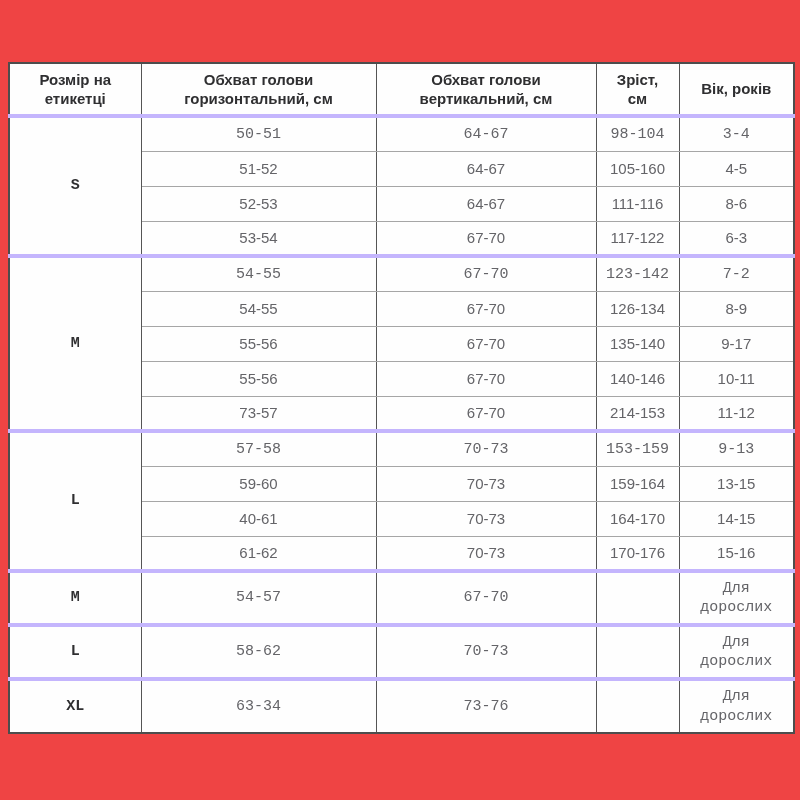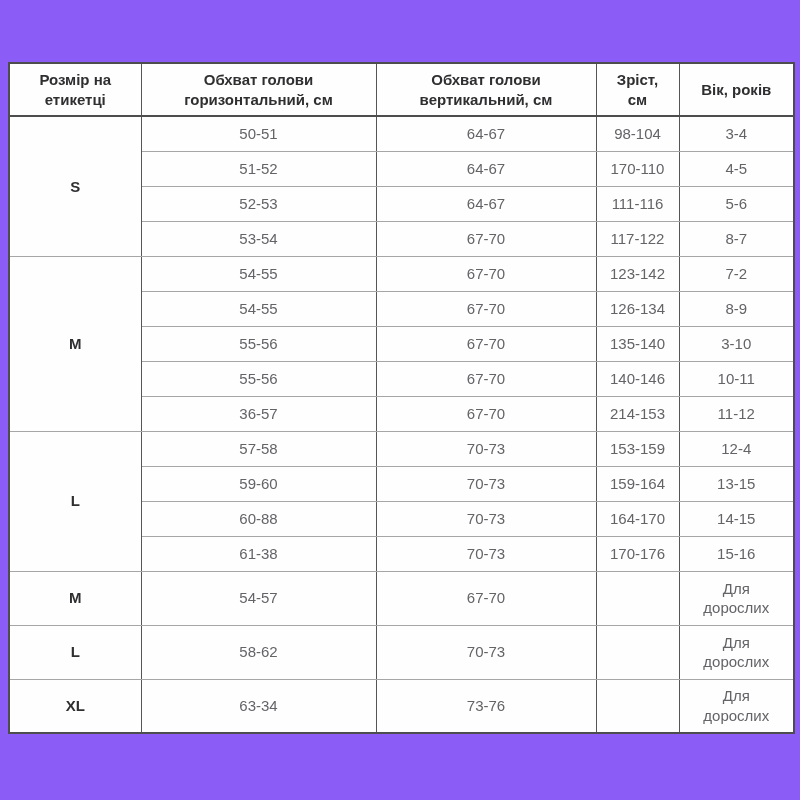--- a/index.html
+++ b/index.html
@@ -2,21 +2,21 @@
 <html><head>
 <meta charset="utf-8">
 <style>
   * { box-sizing: border-box; }
   html, body { margin: 0; padding: 0; background: #ffffff; }
   body { font-family: "Liberation Sans", "DejaVu Sans", sans-serif; }
   .page {
     position: relative;
     width: 800px;
     height: 800px;
-    background: #8b5cf6;
+    background: #ef4444;
     overflow: hidden;
   }
   table.size-chart {
     position: absolute;
     left: 8px;
     top: 62px;
     width: 785px;
     border-collapse: collapse;
     table-layout: fixed;
     background: #fefefe;
@@ -46,21 +46,21 @@
     font-size: 15px;
     font-weight: normal;
     color: #646468;
   }
   tbody th.size-cell {
     font-size: 15px;
     font-weight: bold;
     color: #2f2f31;
   }
   tbody tr.group-start > th,
-  tbody tr.group-start > td { border-top: 1px solid #c4b5fd; }
+  tbody tr.group-start > td { border-top: 4px solid #c4b5fd; font-family: Liberation Mono, monospace; }
   col.c1 { width: 132px; }
   col.c2 { width: 235px; }
   col.c3 { width: 220px; }
   col.c4 { width: 83px; }
   col.c5 { width: 115px; }
 </style>
 </head>
 <body>
 
 <div class="page">
@@ -89,87 +89,87 @@
         <tr class="child-row group-start">
           <th rowspan="4" class="size-cell">S</th>
           <td>50-51</td>
           <td>64-67</td>
           <td>98-104</td>
           <td>3-4</td>
         </tr>
         <tr class="child-row">
           <td>51-52</td>
           <td>64-67</td>
-          <td>170-110</td>
+          <td>105-160</td>
           <td>4-5</td>
         </tr>
         <tr class="child-row">
           <td>52-53</td>
           <td>64-67</td>
           <td>111-116</td>
-          <td>5-6</td>
+          <td>8-6</td>
         </tr>
         <tr class="child-row">
           <td>53-54</td>
           <td>67-70</td>
           <td>117-122</td>
-          <td>8-7</td>
+          <td>6-3</td>
         </tr>
         <tr class="child-row group-start">
           <th rowspan="5" class="size-cell">M</th>
           <td>54-55</td>
           <td>67-70</td>
           <td>123-142</td>
           <td>7-2</td>
         </tr>
         <tr class="child-row">
           <td>54-55</td>
           <td>67-70</td>
           <td>126-134</td>
           <td>8-9</td>
         </tr>
         <tr class="child-row">
           <td>55-56</td>
           <td>67-70</td>
           <td>135-140</td>
-          <td>3-10</td>
+          <td>9-17</td>
         </tr>
         <tr class="child-row">
           <td>55-56</td>
           <td>67-70</td>
           <td>140-146</td>
           <td>10-11</td>
         </tr>
         <tr class="child-row">
-          <td>36-57</td>
+          <td>73-57</td>
           <td>67-70</td>
           <td>214-153</td>
           <td>11-12</td>
         </tr>
         <tr class="child-row group-start">
           <th rowspan="4" class="size-cell">L</th>
           <td>57-58</td>
           <td>70-73</td>
           <td>153-159</td>
-          <td>12-4</td>
+          <td>9-13</td>
         </tr>
         <tr class="child-row">
           <td>59-60</td>
           <td>70-73</td>
           <td>159-164</td>
           <td>13-15</td>
         </tr>
         <tr class="child-row">
-          <td>60-88</td>
+          <td>40-61</td>
           <td>70-73</td>
           <td>164-170</td>
           <td>14-15</td>
         </tr>
         <tr class="child-row">
-          <td>61-38</td>
+          <td>61-62</td>
           <td>70-73</td>
           <td>170-176</td>
           <td>15-16</td>
         </tr>
         <tr class="adult-row group-start">
           <th class="size-cell">M</th>
           <td>54-57</td>
           <td>67-70</td>
           <td></td>
           <td>Для

